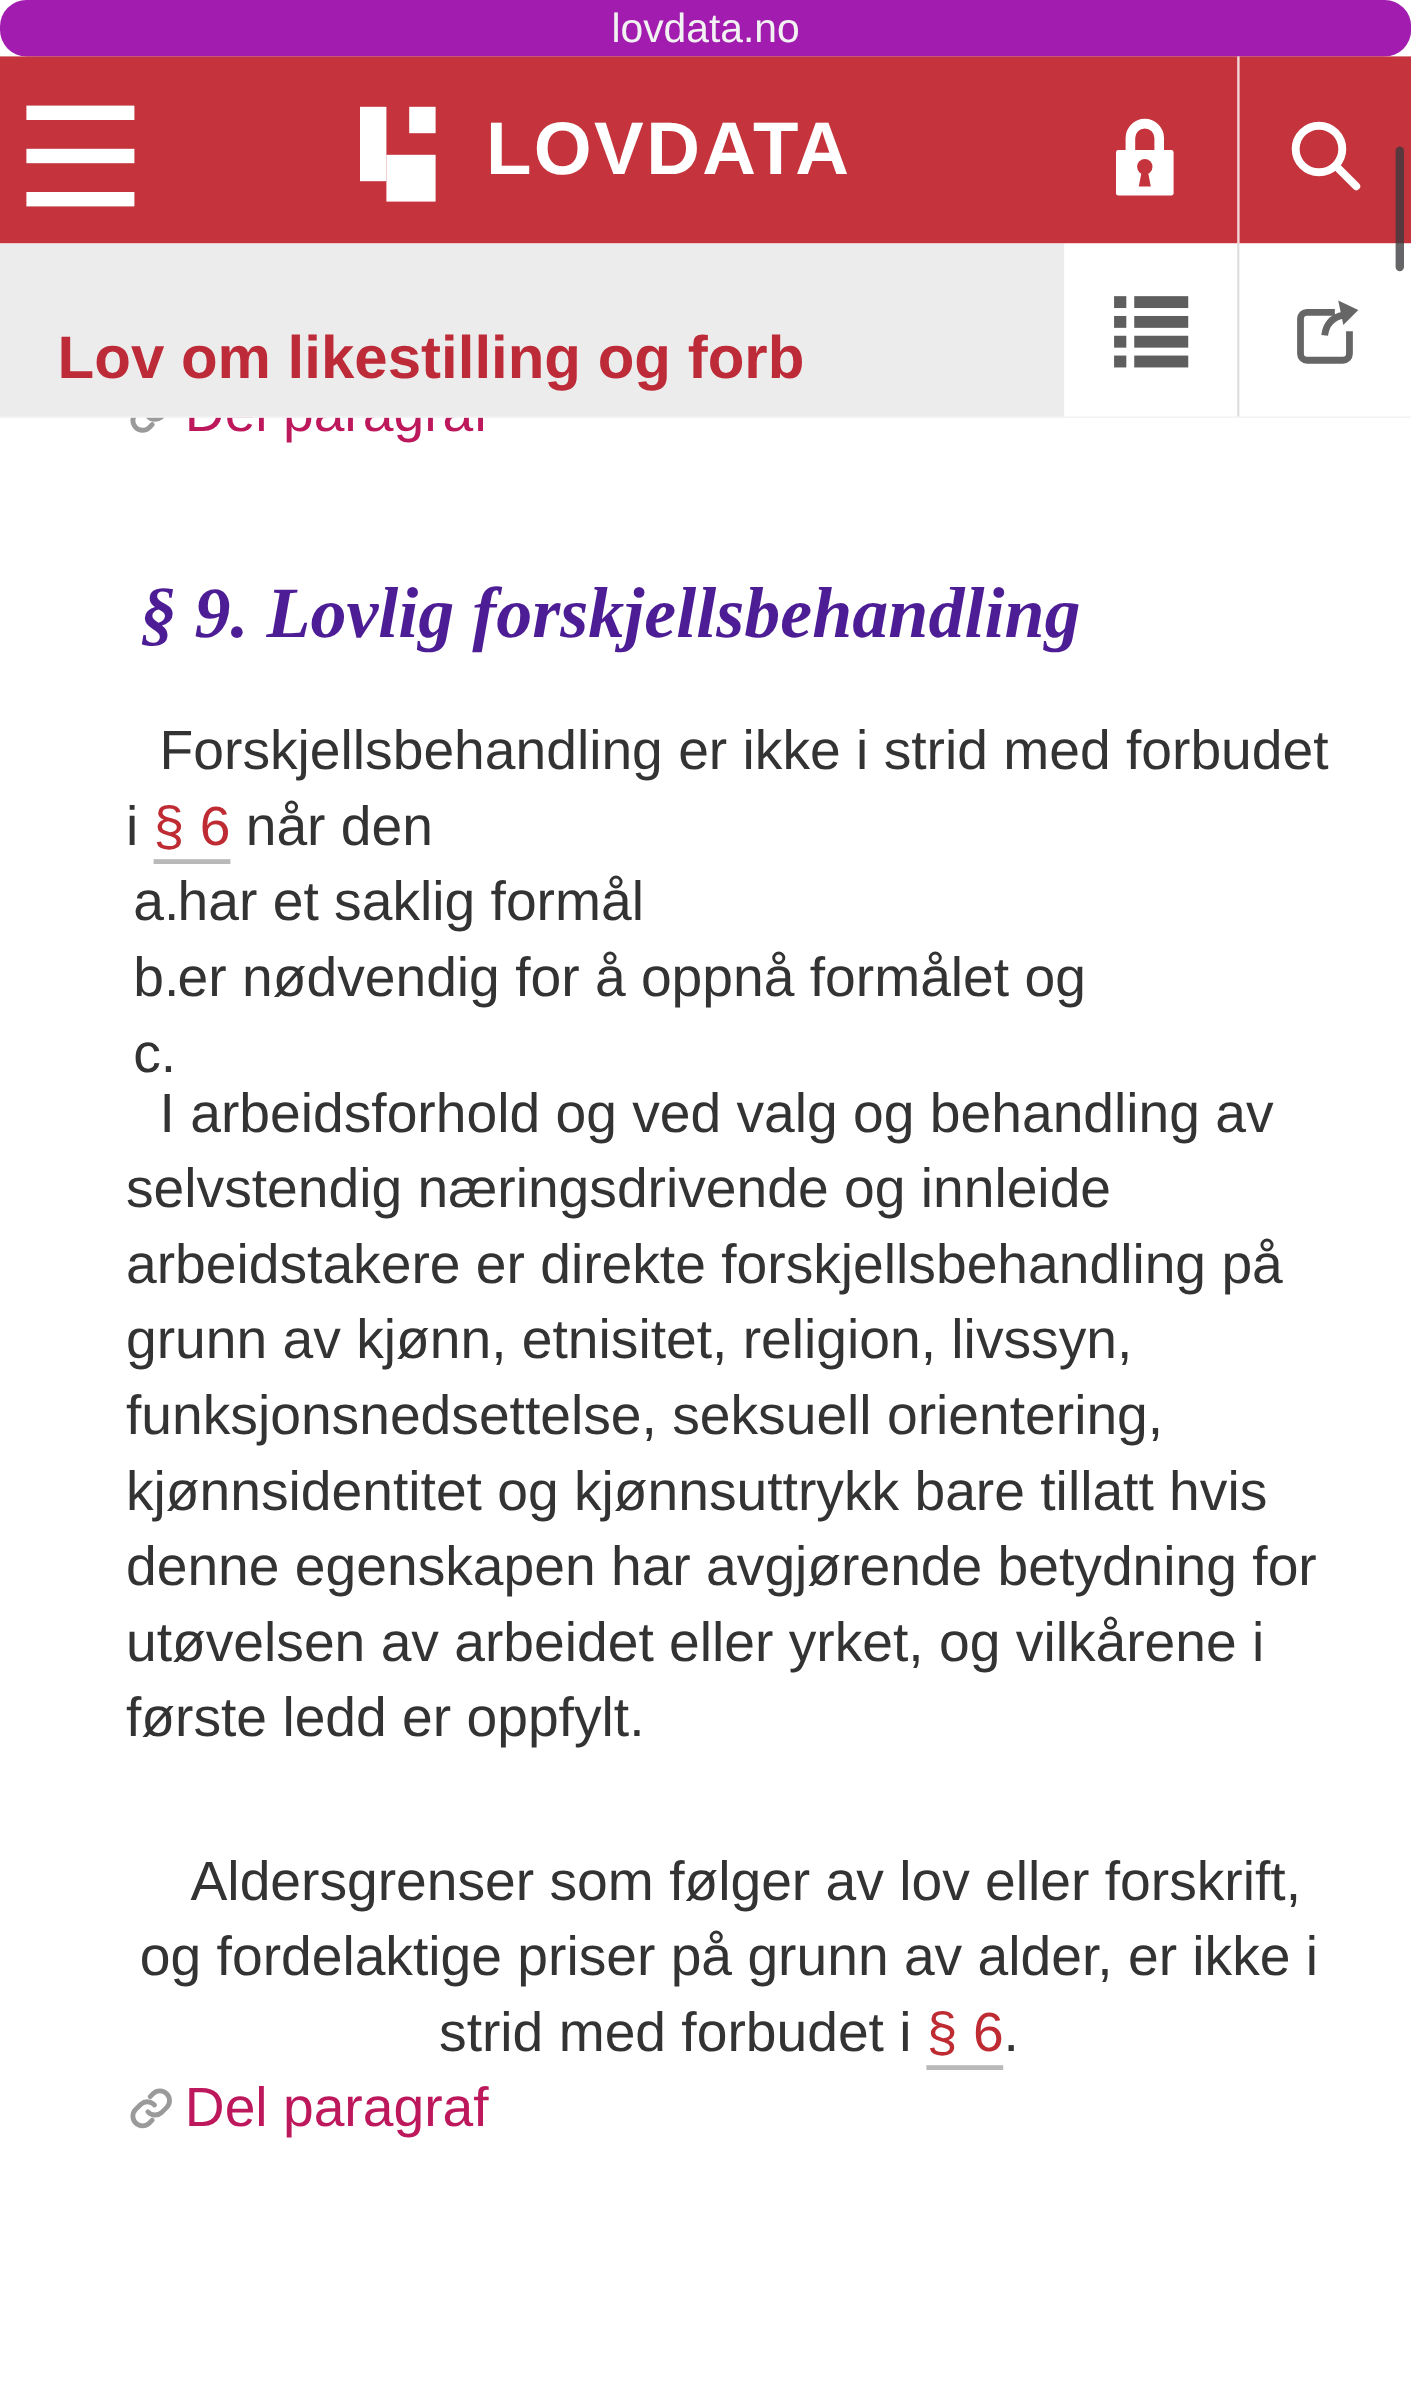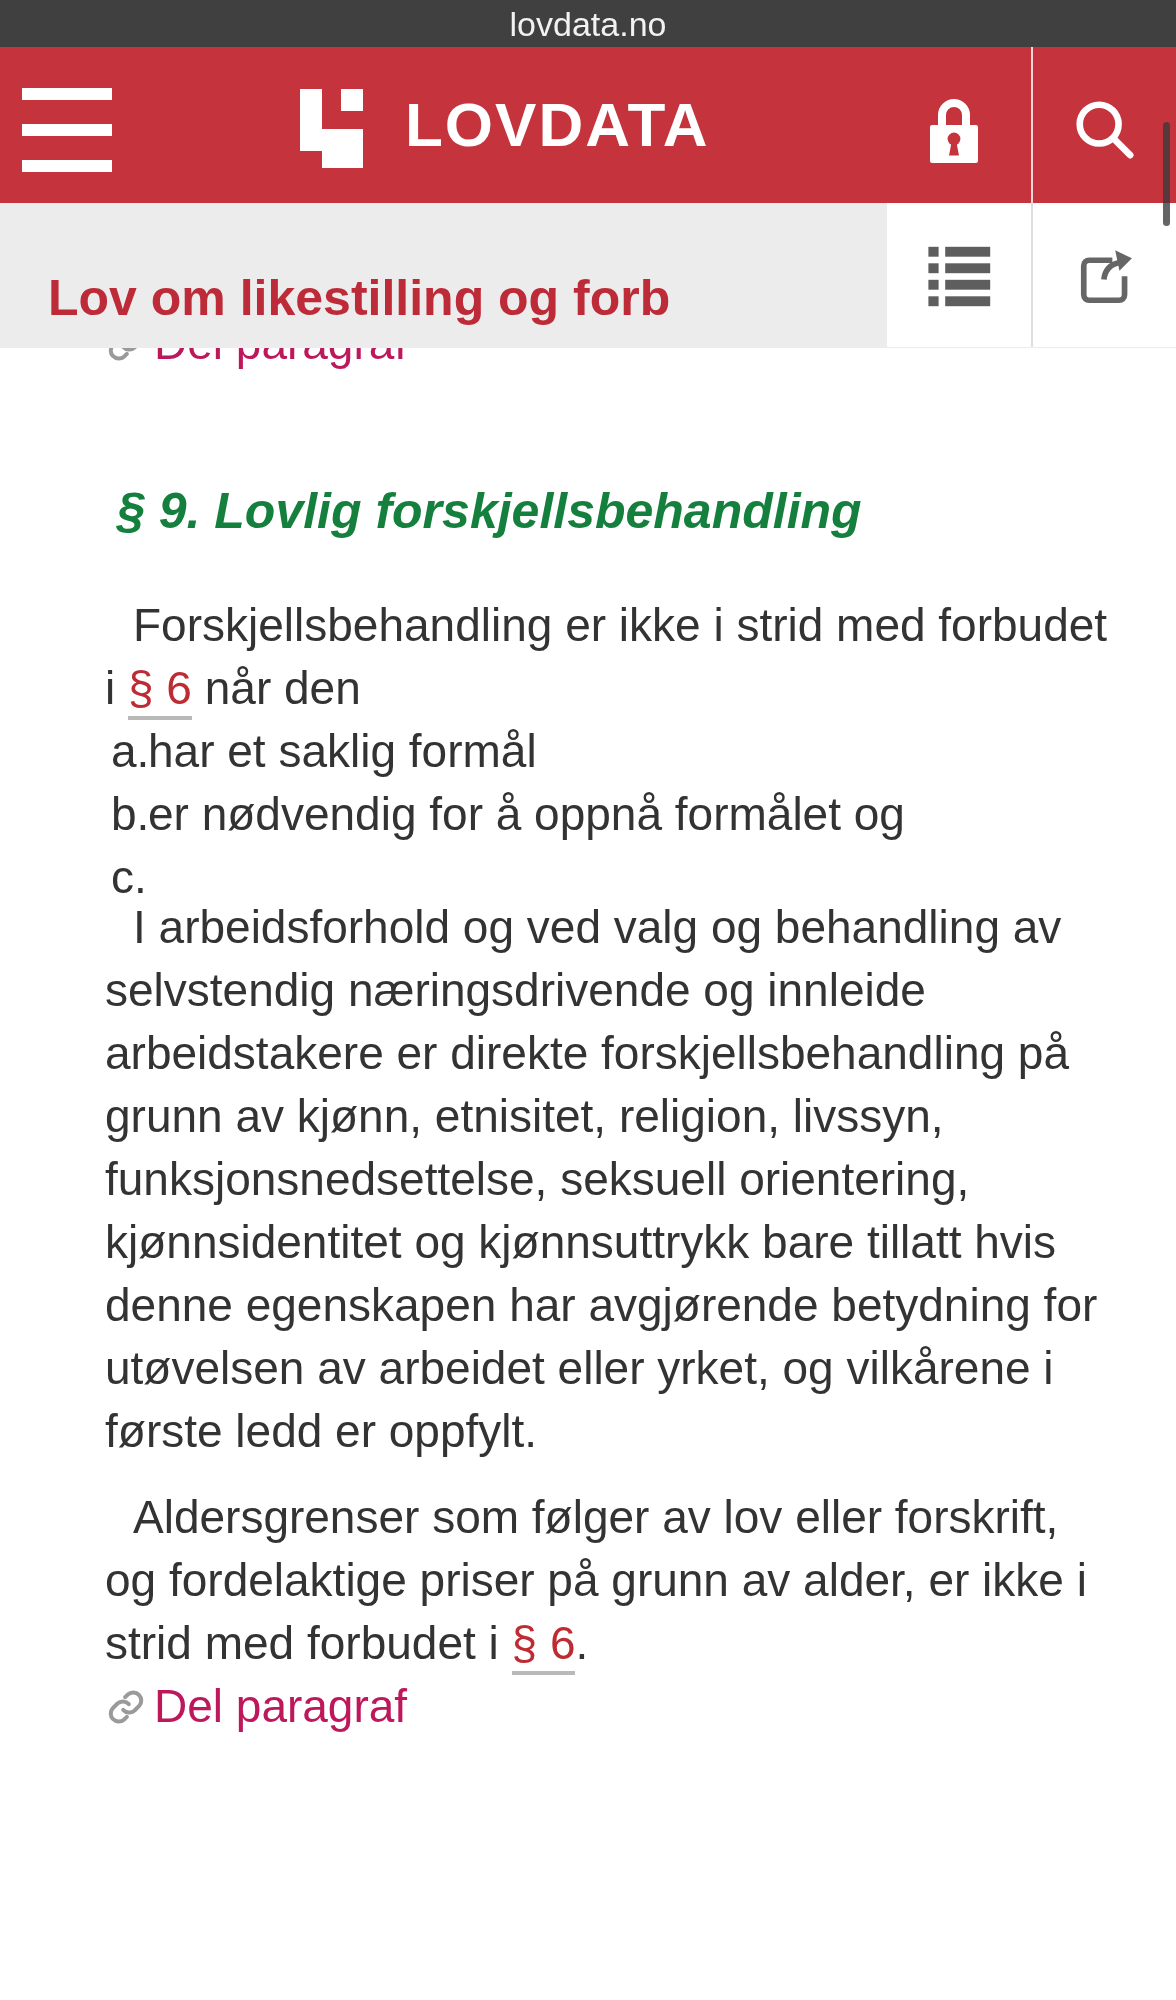--- a/index.html
+++ b/index.html
@@ -1,21 +1,21 @@
 <!DOCTYPE html>
 <html><head>
 <meta charset="utf-8">
 <style>
   html,body{margin:0;padding:0;background:#fff;}
   .page{position:relative;width:1176px;height:2000px;overflow:hidden;background:#ffffff;
         font-family:"Liberation Sans","DejaVu Sans",sans-serif;}
 
   
-  .status-bar{position:absolute;top:0;left:0;width:100%;height:47px;background:#404040;
-              display:flex;align-items:center;justify-content:center;z-index:30;}
+  .status-bar{position:absolute;top:0;left:0;width:100%;height:47px;background:#a21caf;
+              display:flex;align-items:center;justify-content:center;z-index:30;border-radius:22px;}
   .status-url{color:#F2F2F2;font-size:34px;line-height:34px;}
 
   
   .app-header{position:absolute;top:47px;left:0;width:100%;height:156px;background:#C5343C;z-index:30;}
   .menu-button{position:absolute;left:22px;top:41px;width:90px;height:84px;
                display:flex;flex-direction:column;justify-content:space-between;cursor:pointer;}
   .menu-button .bar{height:12px;background:#fff;}
   .lovdata-logo{position:absolute;left:300px;top:0;height:156px;display:flex;align-items:center;cursor:pointer;text-align:center;}
   .logo-mark{position:relative;width:63px;height:79px;margin-top:6px;}
   .logo-mark .lm-bar{position:absolute;left:0;top:0;width:22px;height:62px;background:#fff;}
@@ -42,25 +42,25 @@
 
   
   .scrollbar-thumb{position:absolute;right:6px;top:122px;width:7px;height:104px;
                    background:rgba(58,58,60,0.78);border-radius:4px;z-index:40;}
 
   
   .content{position:absolute;top:0;left:0;width:1176px;box-sizing:border-box;
            padding:312px 66px 0 105px;font-size:46px;line-height:63px;color:#333;z-index:1;}
   .share-link{display:flex;align-items:center;color:#be185d;cursor:pointer;}
   .share-link .chain{flex:0 0 auto;margin-right:7px;display:block;}
-  .section-heading{margin:105px 0 0 12px;font-size:50px;line-height:63px;font-weight:bold;
-                   font-style:italic;color:#15803d;}
+  .section-heading{margin:105px 0 0 12px;font-size:60px;line-height:63px;font-weight:bold;
+                   font-style:italic;color:#4c1d95;font-family:Liberation Serif, serif;}
   .para{margin:51px 0 0 0;text-indent:28px;}
   .para.p2{margin-top:50px;}
-  .para.p3{margin-top:23px;}
+  .para.p3{margin-top:73px;text-align:center;}
   .law-list{margin:0;}
   .law-item{position:relative;padding-left:43px;}
   .law-marker{position:absolute;left:6px;top:0;}
   .section-link{color:#BE2B33;text-decoration:none;border-bottom:4px solid #B9B9B9;
                 padding-bottom:2px;cursor:pointer;}
 </style>
 </head>
 <body>
 
 <div class="page">

